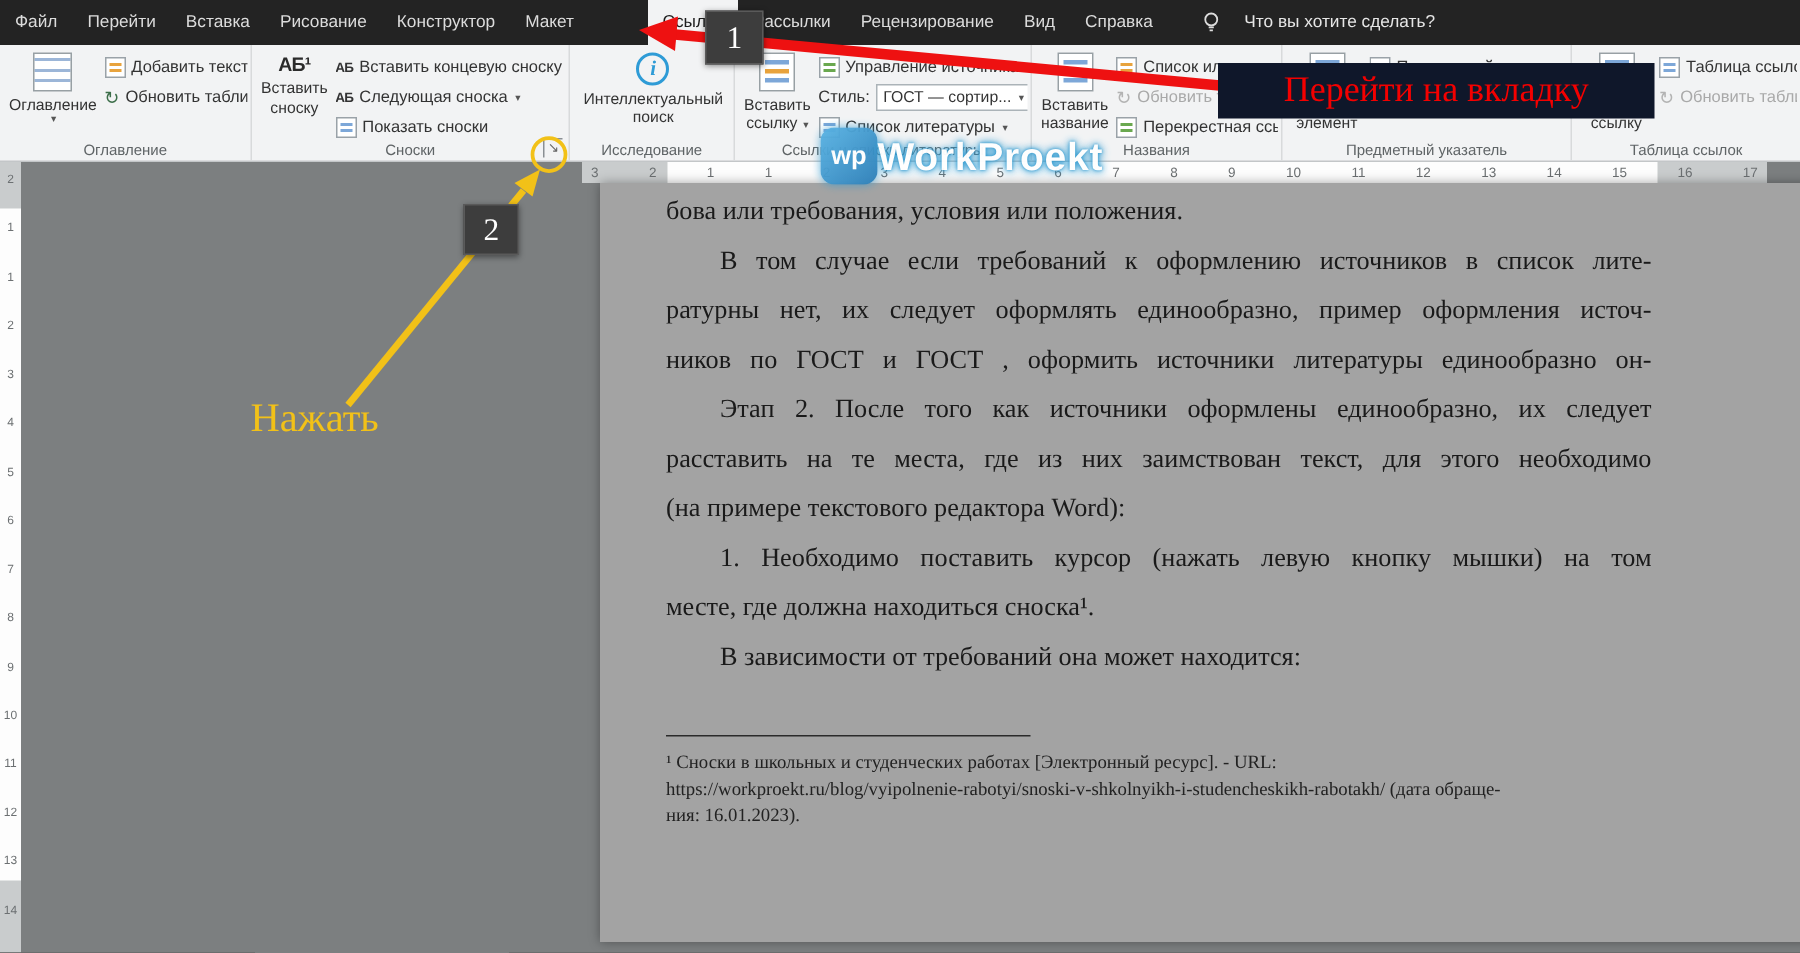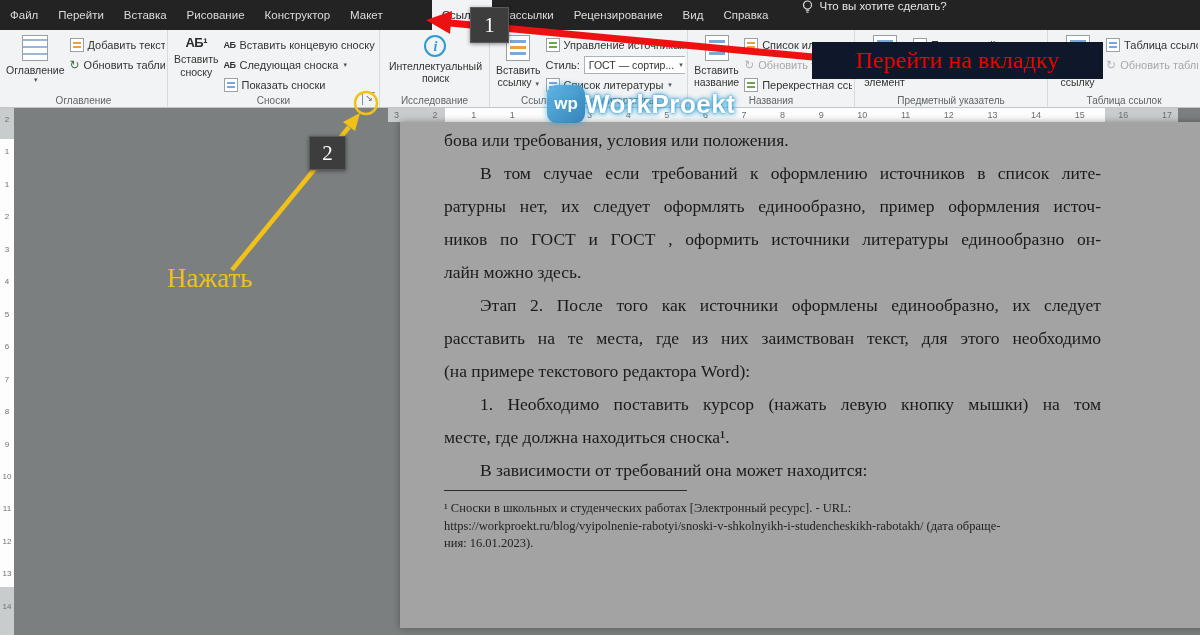--- a/index.html
+++ b/index.html
@@ -4,21 +4,21 @@
 <style>
   html,body{margin:0;padding:0;background:#555;}
   .stage{position:relative;width:1200px;height:635px;overflow:hidden;background:#7c7f80;
          font-family:"Liberation Sans",sans-serif;-webkit-font-smoothing:antialiased;}
 
   
   .tabbar{position:absolute;top:0;left:0;right:0;height:30px;background:#232323;display:flex;
           align-items:stretch;color:#dcdcdc;font-size:11.5px;z-index:3;}
   .tab{padding:0 10px;line-height:30px;white-space:nowrap;cursor:default;}
   .tab.active{background:#f2f3f4;color:#1d1d1d;margin-left:39px;}
-  .tellme{display:flex;align-items:flex-start;gap:6px;margin-left:22px;color:#e6e6e6;white-space:nowrap;}
+  .tellme{display:flex;align-items:center;gap:16px;margin-left:22px;color:#e6e6e6;white-space:nowrap;}
 
   
   .ribbon{position:absolute;top:30px;left:0;right:0;height:77px;background:#f2f3f4;
           border-bottom:1px solid #c3c6c8;display:flex;z-index:2;}
   .group{position:relative;height:100%;border-right:1px solid #d8dadb;box-sizing:border-box;
          padding:3px 2px 13px 4px;display:flex;align-items:flex-start;gap:3px;}
   .group-label{position:absolute;bottom:1px;left:0;right:0;text-align:center;font-size:10px;
                color:#5f6466;white-space:nowrap;overflow:hidden;}
   .bigbtn{display:flex;flex-direction:column;align-items:center;font-size:10.5px;color:#333;
           text-align:center;padding:2px 2px;line-height:1.18;cursor:default;}
@@ -317,21 +317,20 @@
         <span>14</span>
     </div>
   </div>
 
   <div class="page">
     <div class="doctext">
       <div class="dl end">бова или требования, условия или положения.</div>
       <div class="dl cont ind">В том случае если требований к оформлению источников в список лите-</div>
       <div class="dl cont">ратурны нет, их следует оформлять единообразно, пример оформления источ-</div>
       <div class="dl cont">ников по ГОСТ и ГОСТ , оформить источники литературы единообразно он-</div>
-      <div class="dl end">лайн можно здесь.</div>
       <div class="dl cont ind">Этап 2. После того как источники оформлены единообразно, их следует</div>
       <div class="dl cont">расставить на те места, где из них заимствован текст, для этого необходимо</div>
       <div class="dl end">(на примере текстового редактора Word):</div>
       <div class="dl cont ind">1.  Необходимо поставить курсор (нажать левую кнопку мышки) на том</div>
       <div class="dl end">месте, где должна находиться сноска¹.</div>
       <div class="dl end ind">В зависимости от требований она может находится:</div>
     </div>
     <div class="fnsep"></div>
     <div class="fnote">
       <div>¹ Сноски в школьных и студенческих работах [Электронный ресурс]. - URL:</div>

